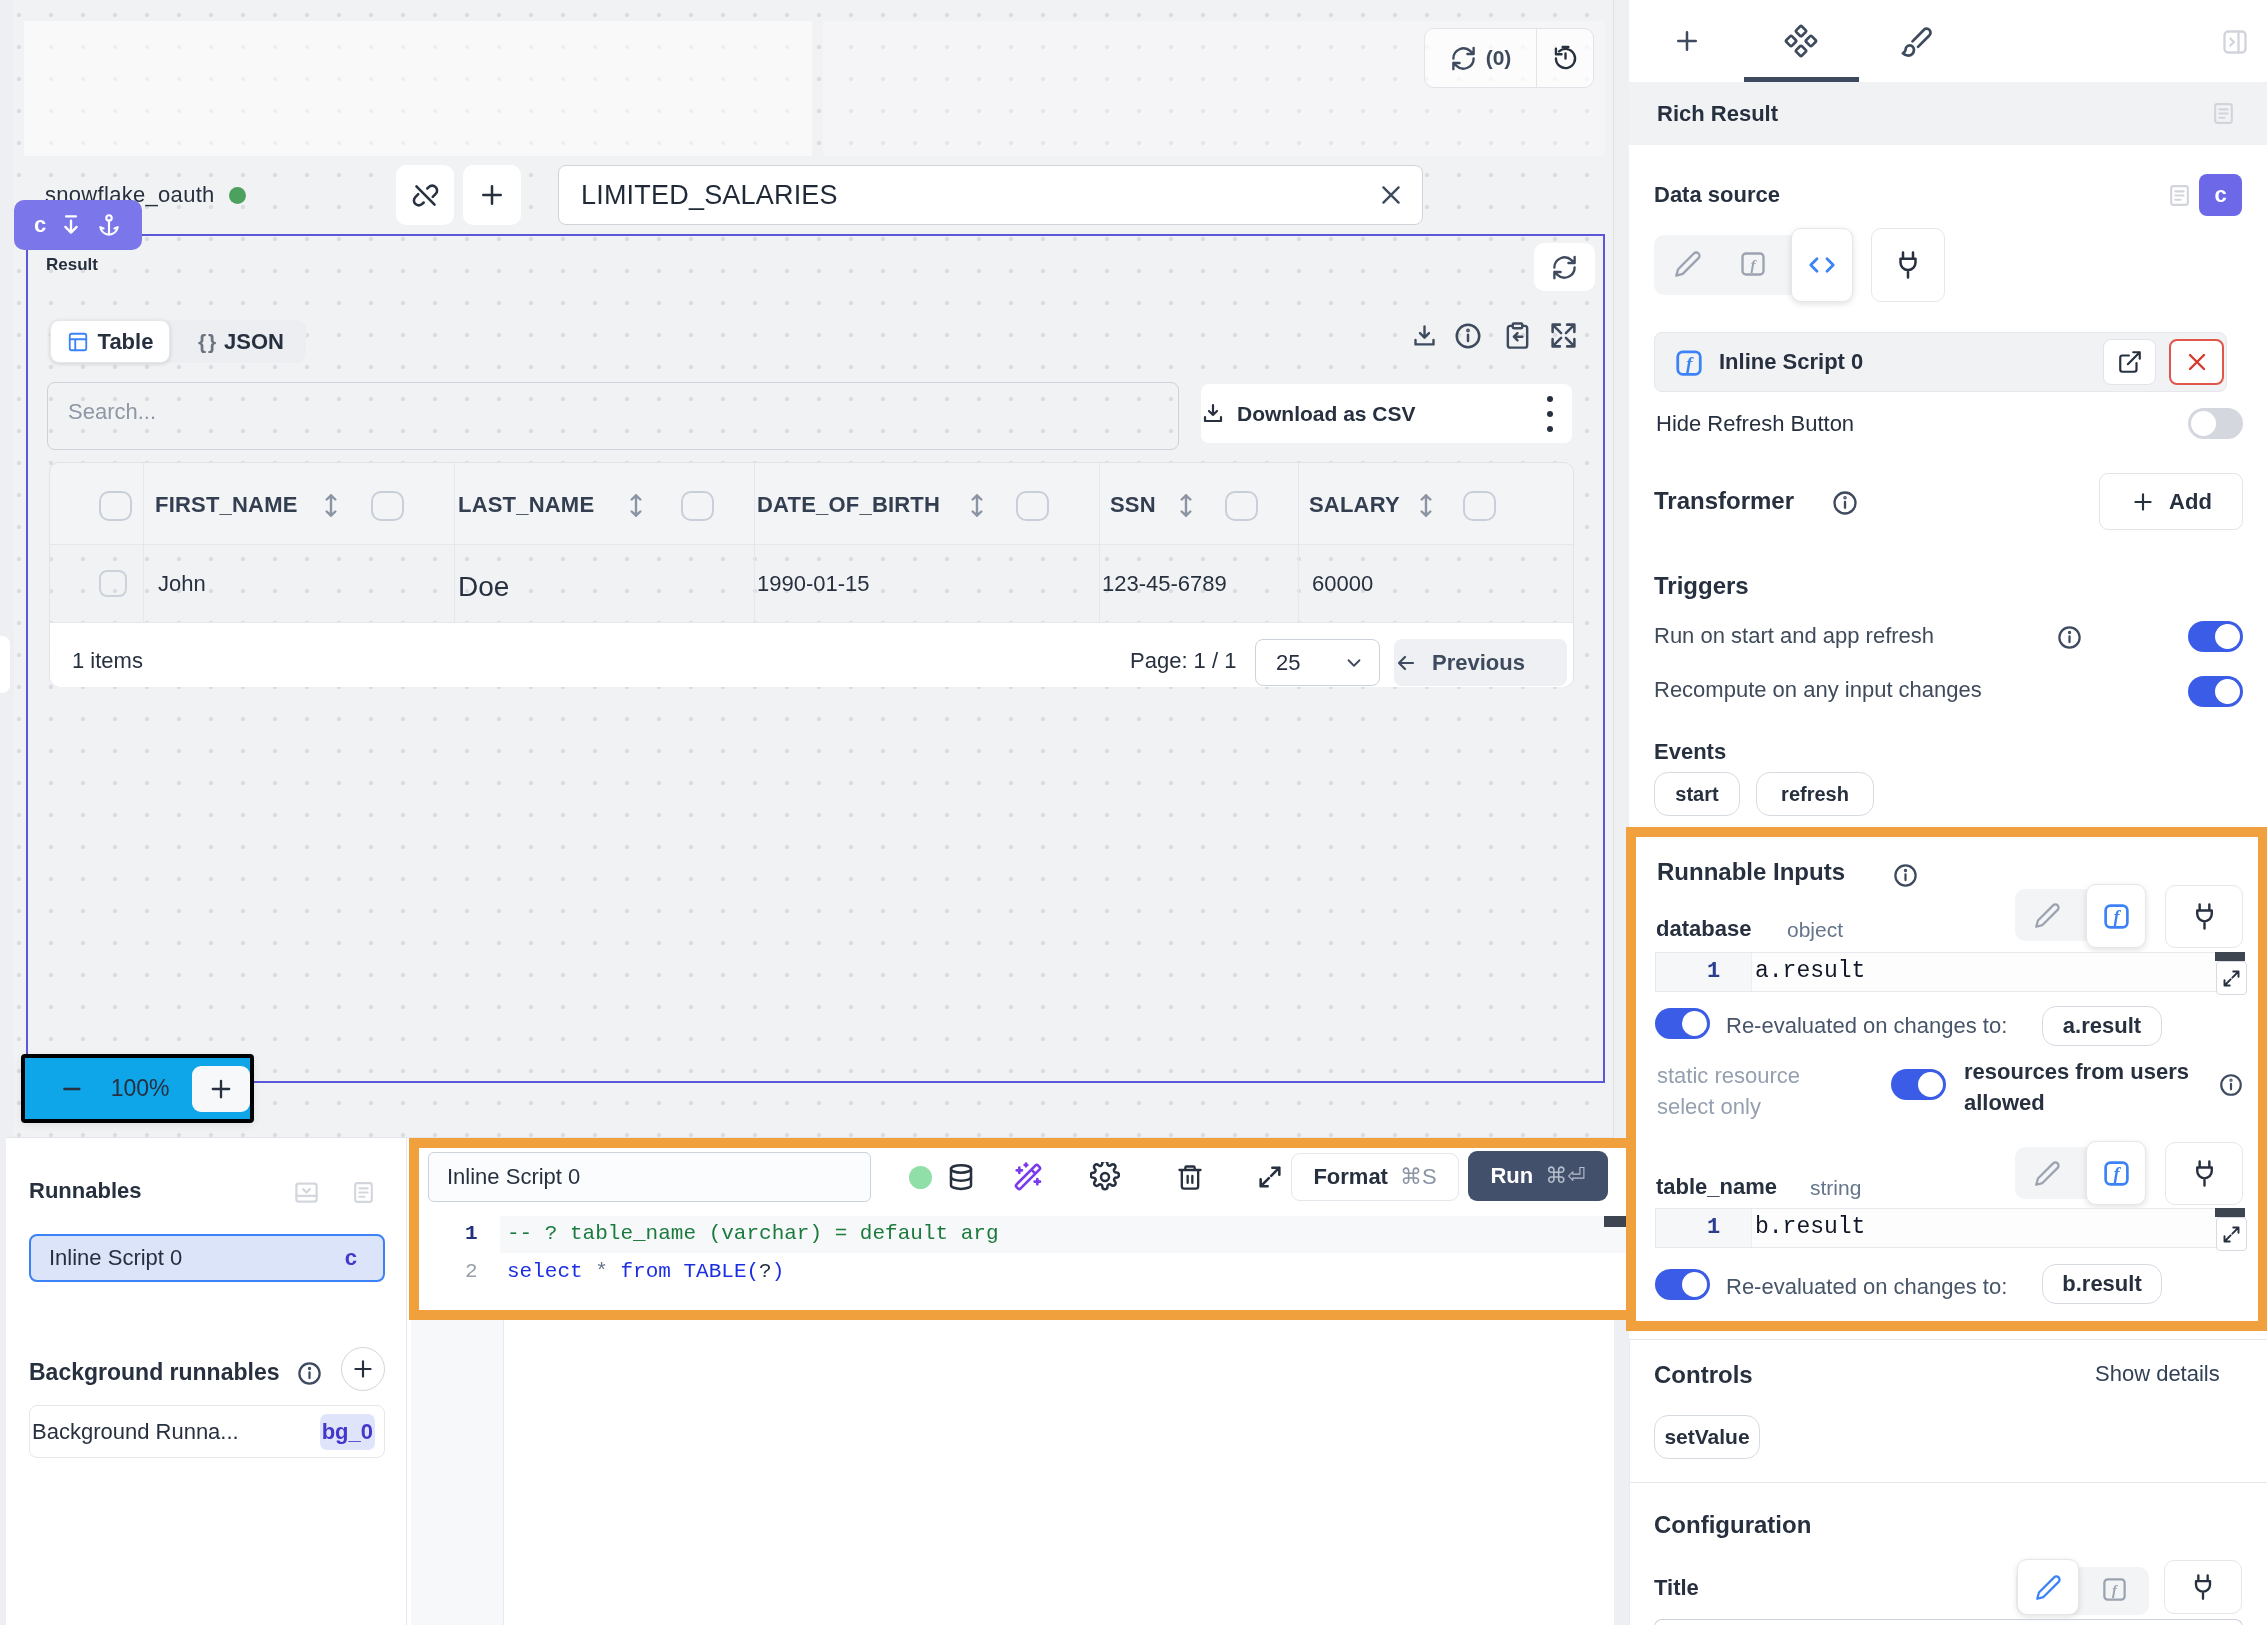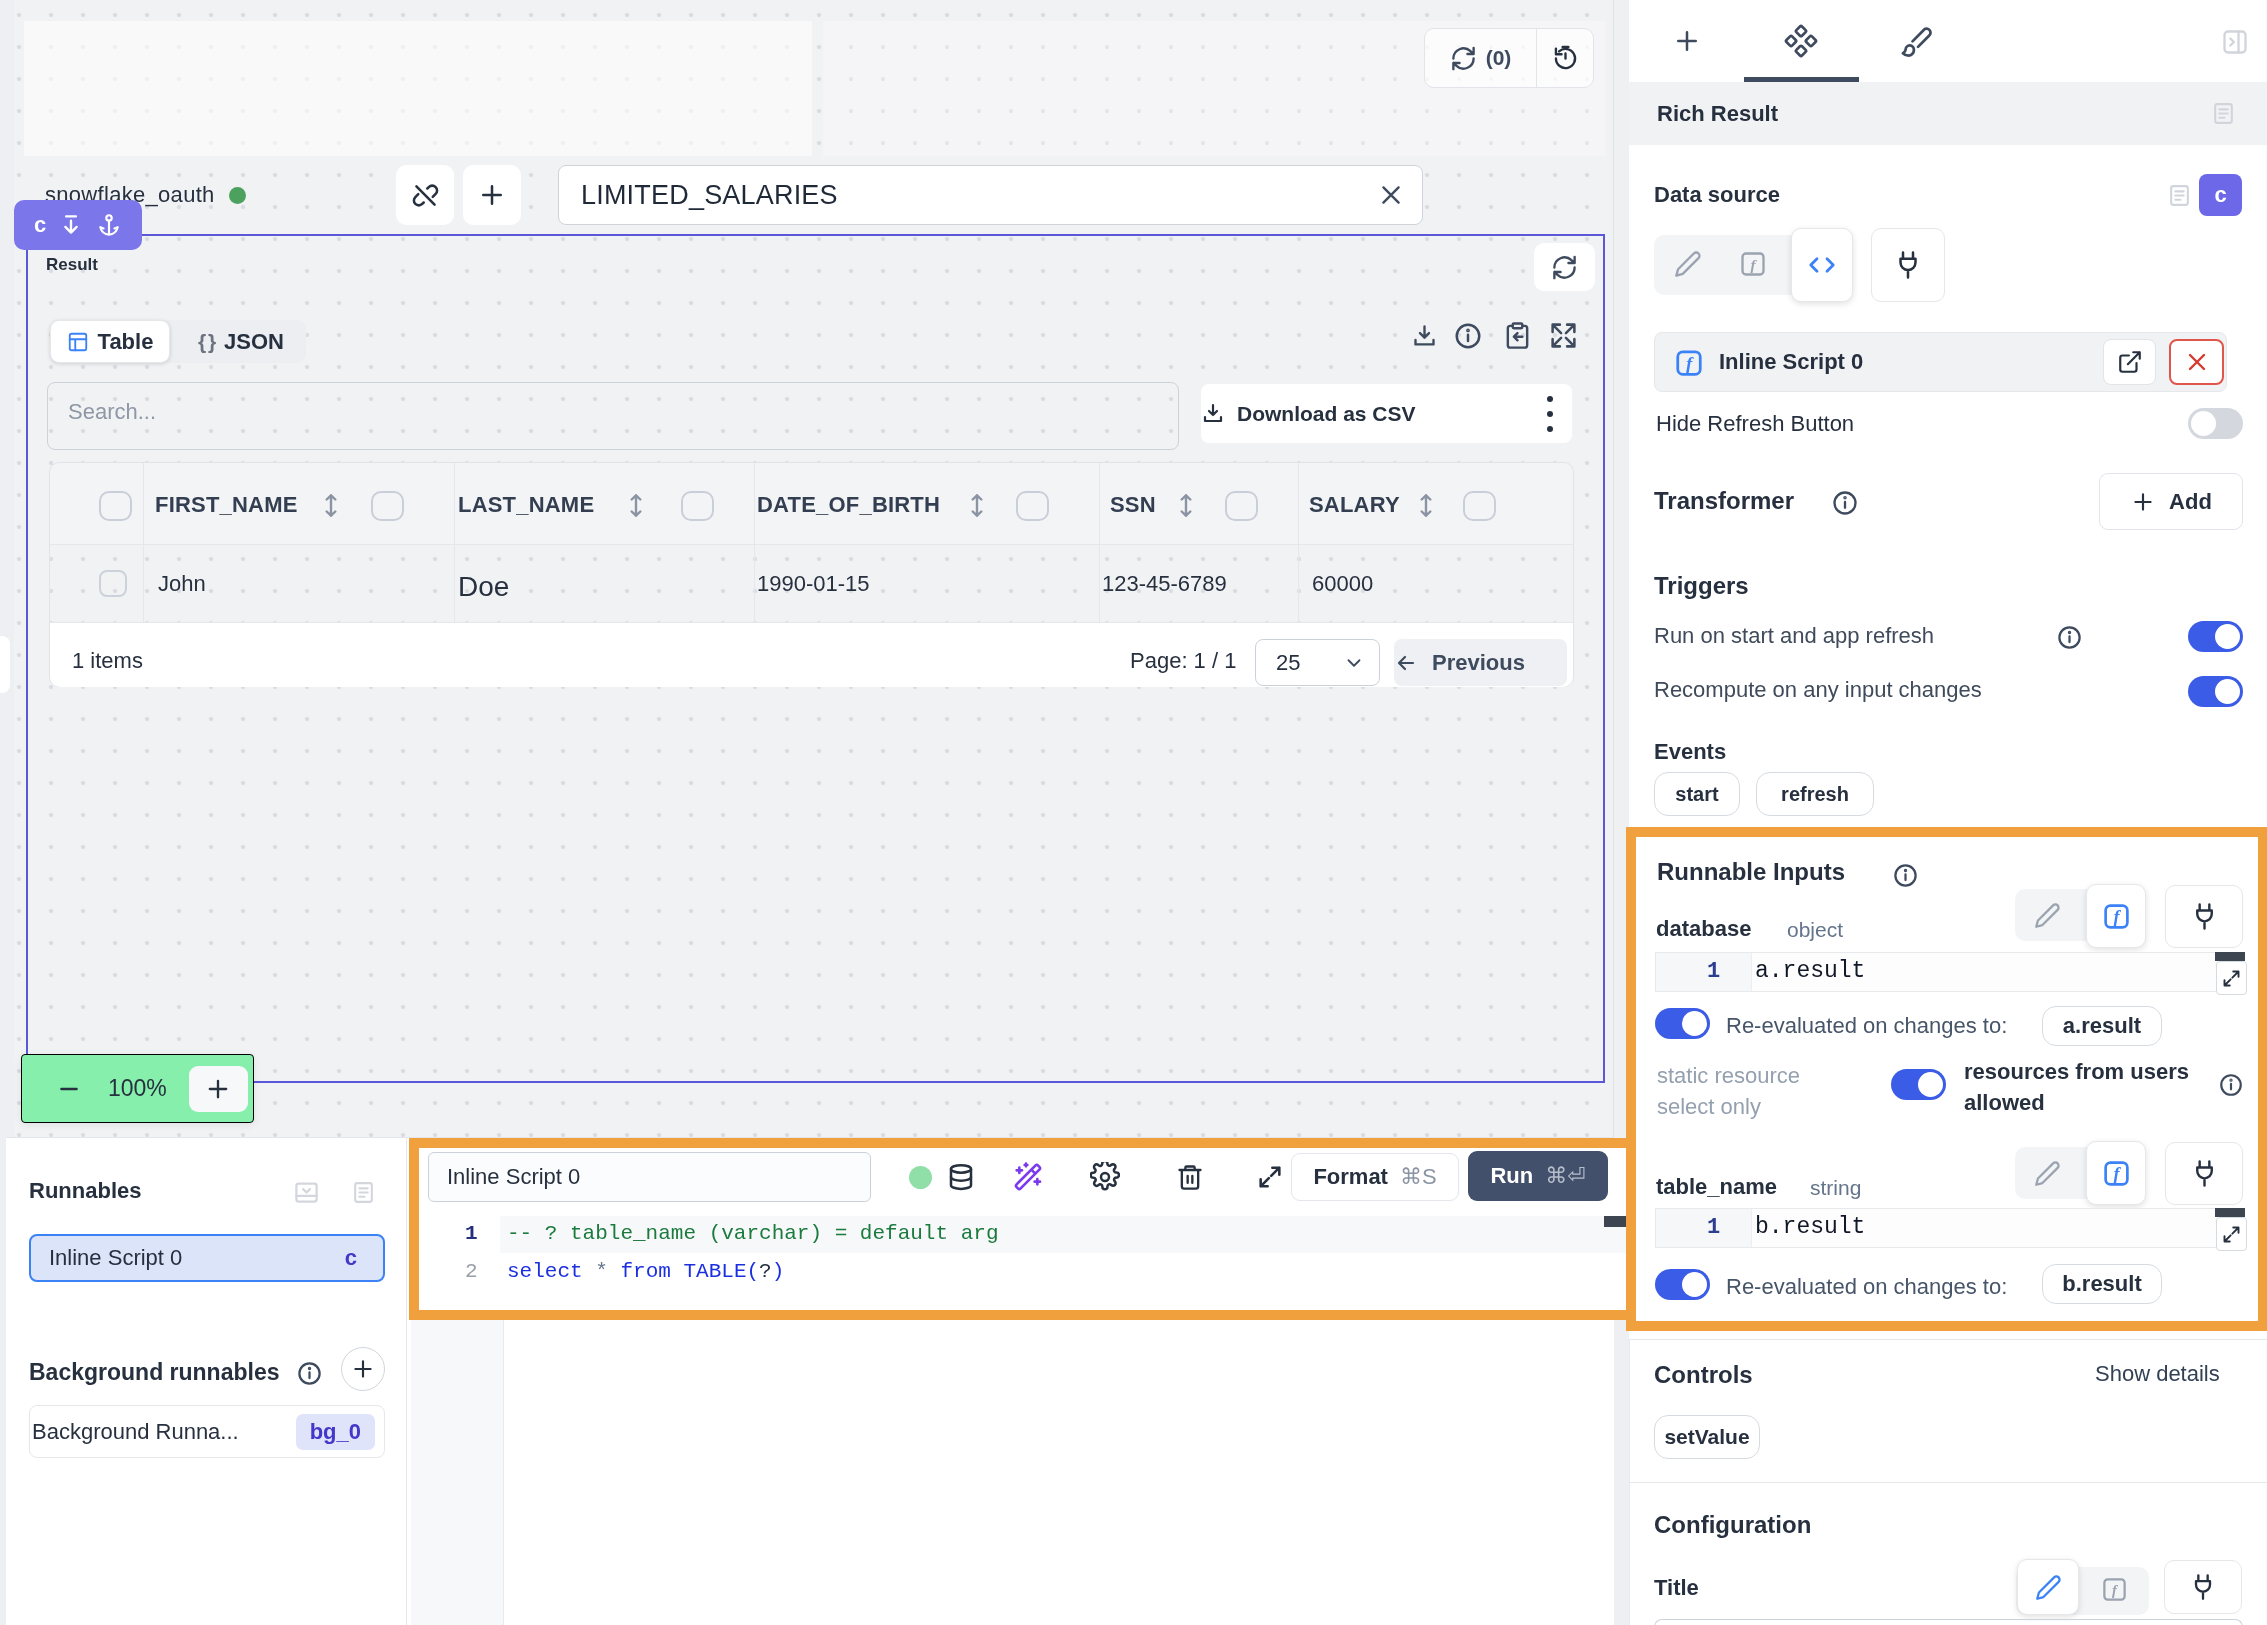--- a/index.html
+++ b/index.html
@@ -190,21 +190,21 @@
 </div>
 <div class="abs row" style="left:1394px;top:639px;width:173px;height:47px;background:#eef0f3;border-radius:8px;justify-content:flex-start;gap:14px">
  <svg class="ico" width="24" height="24" viewBox="0 0 24 24" style="stroke:#3e4a5e;stroke-width:2.2">
         <path d="M19 12H5M11 6l-6 6 6 6"></path>
       </svg>
  <span style="font-size:22px;font-weight:700;color:#3e4a5e">Previous</span>
 </div>
 
 <div class="abs" style="left:-8px;top:636px;width:18px;height:57px;background:#fff;border-radius:8px"></div>
 
-<div class="abs row" style="left:21px;top:1054px;width:233px;height:69px;background:#86efac;border:1px solid #000000;border-radius:4px;box-shadow:0 2px 8px rgba(0,0,0,.08)">
+<div class="abs row" style="left:21px;top:1054px;width:233px;height:69px;background:#0ea5e9;border:4px solid #000000;border-radius:4px;box-shadow:0 2px 8px rgba(0,0,0,.08)">
  <svg class="ico" width="26" height="26" viewBox="0 0 24 24" style="stroke:#27303f;stroke-width:2.2;margin-left:34px">
         <path d="M5 12h14"></path>
       </svg>
  <span style="font-size:23px;color:#27303f;margin-left:26px">100%</span>
  <div class="row" style="width:59px;height:46px;background:#f7f8fa;border-radius:9px;margin-left:22px;justify-content:center">
   <svg class="ico" width="28" height="28" viewBox="0 0 24 24" style="stroke:#27303f;stroke-width:2">
           <path d="M12 5v14M5 12h14"></path>
         </svg>
  </div>
 </div>
@@ -231,21 +231,21 @@
       <path d="M12 11v5"></path>
       <circle cx="12" cy="7.5" r="0.5" fill="#3e4a5e"></circle>
     </svg>
 <div class="abs row" style="left:341px;top:1347px;width:44px;height:44px;border:1px solid #d1d5db;border-radius:50%;justify-content:center">
  <svg class="ico" width="26" height="26" viewBox="0 0 24 24" style="stroke:#27303f;stroke-width:2">
         <path d="M12 5v14M5 12h14"></path>
       </svg>
 </div>
 <div class="abs row" style="left:29px;top:1405px;width:356px;height:53px;background:#fff;border:1px solid #e5e7eb;border-radius:8px">
  <span style="font-size:22px;color:#27303f;margin-left:2px;flex:1">Background Runna...</span>
- <span class="row" style="height:36px;background:#e0e4fb;border-radius:7px;padding:0 14px;margin-right:9px;font-size:22px;font-weight:700;color:#4338ca">bg_0</span>
+ <span class="row" style="height:36px;background:#e0e4fb;border-radius:7px;padding:0 2px;margin-right:9px;font-size:22px;font-weight:700;color:#4338ca">bg_0</span>
 </div>
 
 <div class="abs" style="left:409px;top:1138px;width:1227px;height:182px;border:10px solid #f0a13e;background:#fff">
  <div class="row" style="position:absolute;left:9px;top:4px;width:443px;height:50px;background:#fbfcfd;border:1px solid #ccd2d9;border-radius:6px">
   <span style="font-size:22px;color:#27303f;margin-left:18px">Inline Script 0</span>
  </div>
  <div style="position:absolute;left:490px;top:18px;width:23px;height:23px;border-radius:50%;background:#90dfa8"></div>
  <svg class="ico abs" width="30" height="30" viewBox="0 0 24 24" style="left:527px;top:14px;stroke:#27303f;stroke-width:2">
         <ellipse cx="12" cy="5.5" rx="8" ry="3"></ellipse>
         <path d="M4 5.5v13c0 1.7 3.6 3 8 3s8-1.3 8-3v-13"></path>

